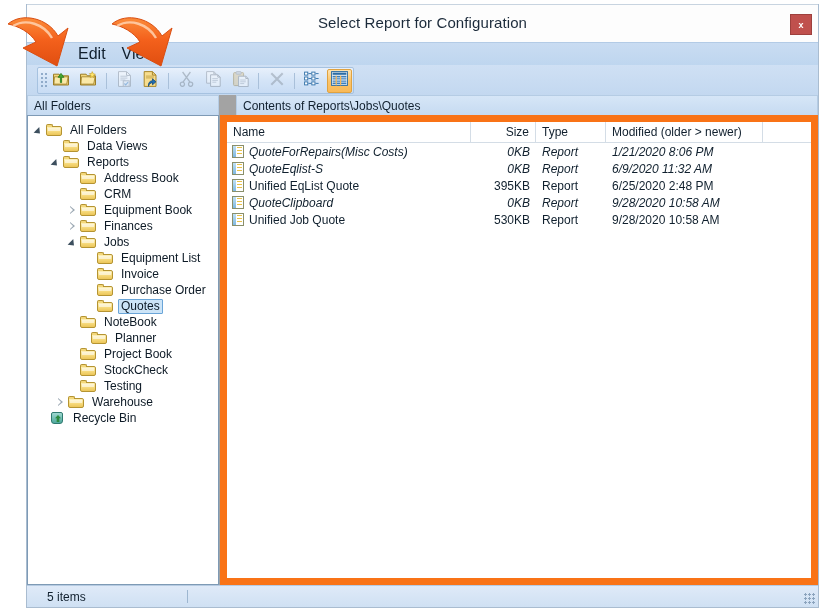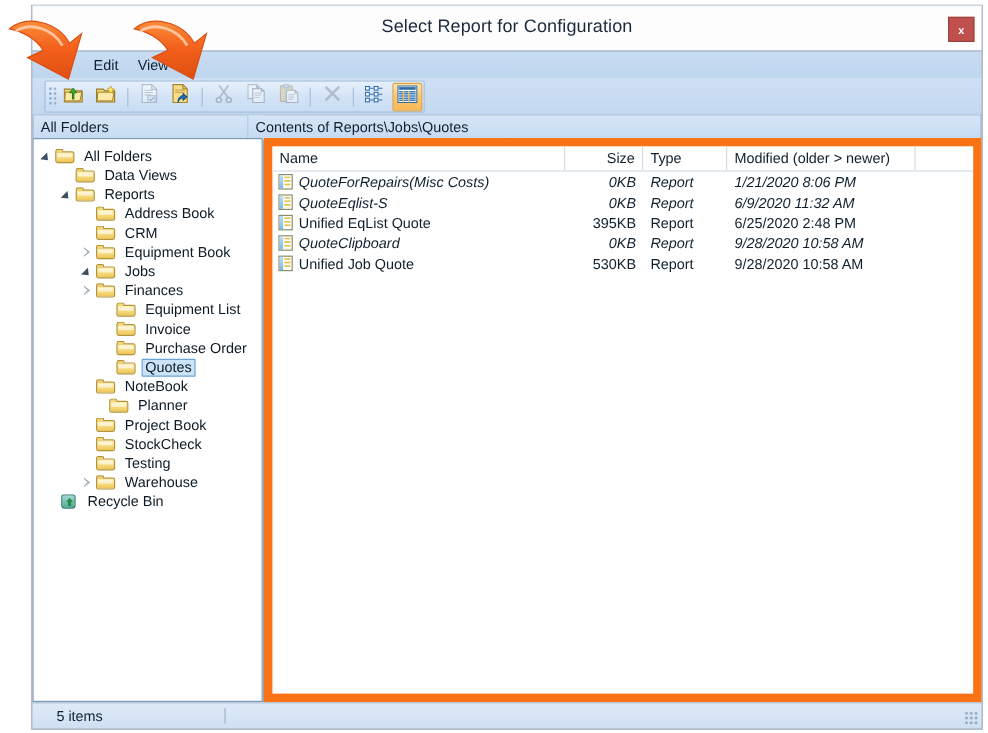--- a/index.html
+++ b/index.html
@@ -36,21 +36,21 @@
   }
 
   
   .menustrip{
     position:relative;height:22px;
     background:linear-gradient(to bottom,#c9dcf2 0%,#bed6ef 100%);
     border-top:1px solid #b3cbe6;
     display:flex;align-items:center;
   }
   .menuitem{
-    font-size:12px;color:#11202e;padding:2px 7px;margin-left:2px;cursor:default;
+    font-size:16px;color:#11202e;padding:2px 7px;margin-left:2px;cursor:default;
   }
   .menuitem:first-child{margin-left:44px;}
 
   
   .toolbar{
     position:relative;height:30px;
     background:linear-gradient(to bottom,#cfe0f4 0%,#c3d8f0 100%);
     display:flex;align-items:center;
   }
   .tbframe{
@@ -78,21 +78,21 @@
   
   .panelheaders{position:relative;height:22px;}
   .phead{
     position:absolute;top:0;height:22px;
     background:linear-gradient(to bottom,#d6e6f7 0%,#c5daf1 100%);
     border:1px solid #b5cce4;
     font-size:12px;color:#11202e;
     display:flex;align-items:center;padding-left:6px;box-sizing:border-box;
   }
   .phead.left{left:0;width:192px;}
-  .phead.right{left:179px;right:0;}
+  .phead.right{left:209px;right:0;}
 
   
   .bodysplit{position:absolute;left:0;right:0;top:111px;bottom:22px;}
   .treepane{
     position:absolute;left:0;top:0;width:192px;bottom:0;
     background:#ffffff;border:1px solid #7e9ab5;box-sizing:border-box;
     overflow:hidden;
   }
   .listpane{
     position:absolute;left:193px;right:0;top:0;bottom:0;
@@ -421,33 +421,33 @@
               <span class="tlabel">CRM</span>
             </div>
             <div class="trow" style="padding-left: 40px;">
               <span class="twist col"></span>
               <span class="folder">
                 <i></i>
               </span>
               <span class="tlabel">Equipment Book</span>
             </div>
             <div class="trow" style="padding-left: 40px;">
+              <span class="twist col"></span>
+              <span class="folder">
+                <i></i>
+              </span>
+              <span class="tlabel">Finances</span>
+            </div>
+            <div class="trow" style="padding-left: 40px;">
               <span class="twist exp"></span>
               <span class="folder">
                 <i></i>
               </span>
               <span class="tlabel">Jobs</span>
             </div>
-            <div class="trow" style="padding-left: 40px;">
-              <span class="twist col"></span>
-              <span class="folder">
-                <i></i>
-              </span>
-              <span class="tlabel">Finances</span>
-            </div>
             <div class="trow" style="padding-left: 57px;">
               <span class="twist "></span>
               <span class="folder">
                 <i></i>
               </span>
               <span class="tlabel">Equipment List</span>
             </div>
             <div class="trow" style="padding-left: 57px;">
               <span class="twist "></span>
               <span class="folder">
@@ -497,21 +497,21 @@
               </span>
               <span class="tlabel">StockCheck</span>
             </div>
             <div class="trow" style="padding-left: 40px;">
               <span class="twist "></span>
               <span class="folder">
                 <i></i>
               </span>
               <span class="tlabel">Testing</span>
             </div>
-            <div class="trow" style="padding-left: 40px;">
+            <div class="trow" style="padding-left: 28px;">
               <span class="twist col"></span>
               <span class="folder">
                 <i></i>
               </span>
               <span class="tlabel">Warehouse</span>
             </div>
             <div class="trow" style="padding-left: 9px;">
               <span class="twist "></span>
               <span class="bin">
                 <i></i>

